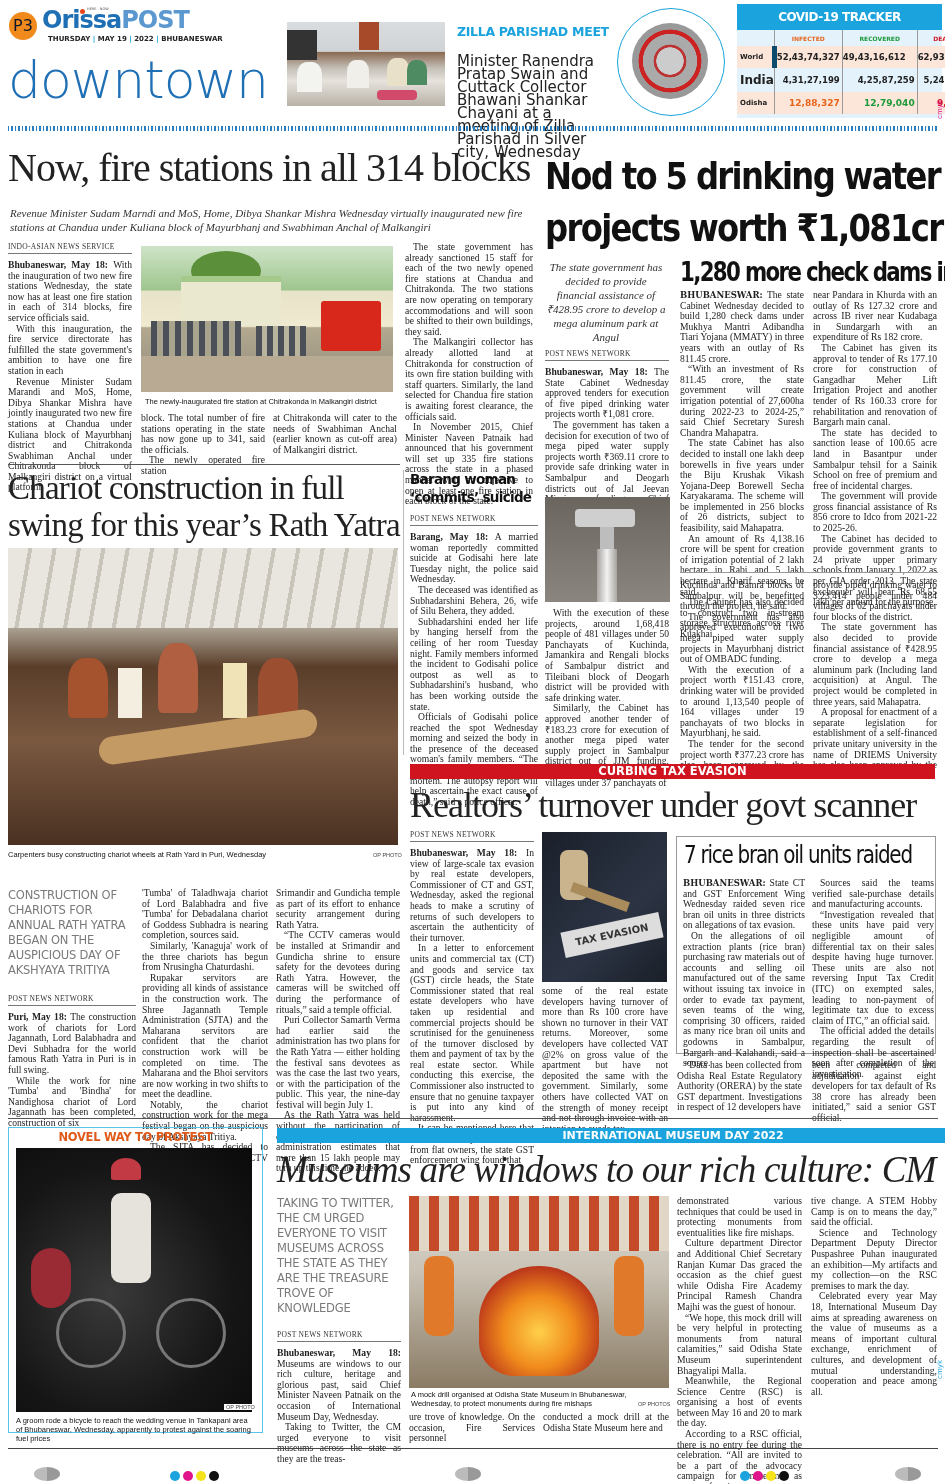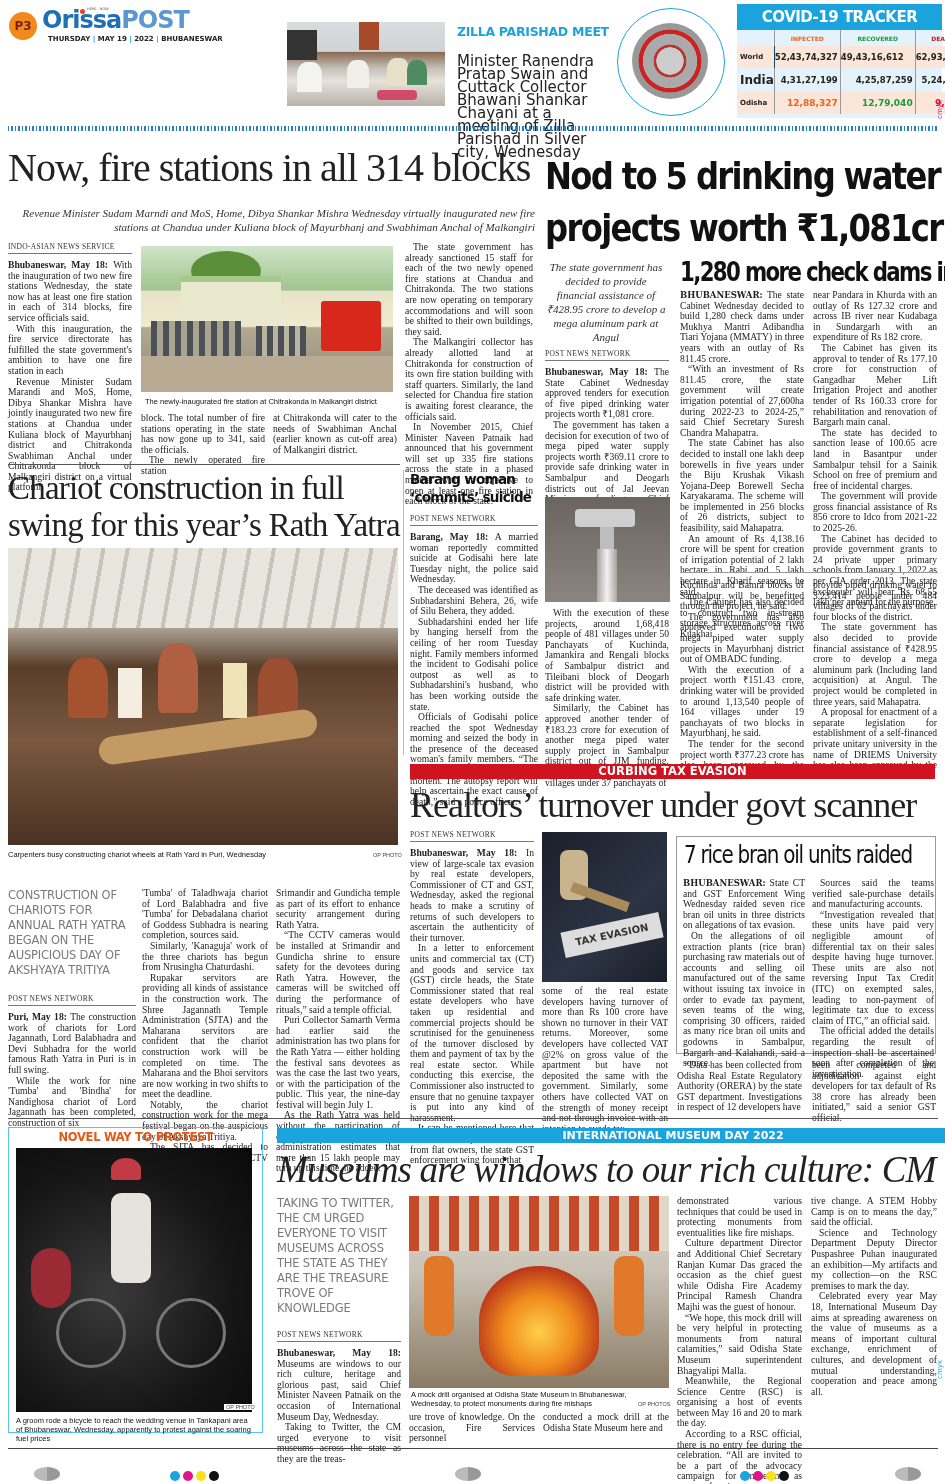--- a/index.html
+++ b/index.html
@@ -19,60 +19,61 @@
 .pull{font-family:"DejaVu Sans",sans-serif;font-weight:normal;color:#7a7a7a;text-transform:uppercase;letter-spacing:-.2px}
 .hd-serif{font-family:"Liberation Serif",serif;color:#222;letter-spacing:-1px}
 .hd-cond{font-family:"DejaVu Sans",sans-serif;font-weight:bold;color:#111;letter-spacing:-2px;transform-origin:left top}
 .rule-v{background:#bbb;width:1px}
 .covid td{font-family:"DejaVu Sans",sans-serif;font-weight:bold}
 </style>
 </head>
 <body>
 
 <div class="abs" style="left:0;top:0;width:280px;height:125px">
-  <div class="abs" style="left:9px;top:12px;width:28px;height:28px;border-radius:50%;background:#f08a1c;color:#7f1d1d;font-family:'DejaVu Sans',sans-serif;font-weight:bold;font-size:12px;line-height:28px;text-align:center">P3</div>
+  <div class="abs" style="left:9px;top:12px;width:28px;height:28px;border-radius:50%;background:#f08a1c;color:#0f172a;font-family:'DejaVu Sans',sans-serif;font-weight:normal;font-size:16px;line-height:28px;text-align:center">P3</div>
   <div class="abs" style="left:42px;top:6px;font-family:'DejaVu Sans',sans-serif;font-weight:bold;font-size:24px;letter-spacing:-1px;line-height:28px">
     <span style="color:#1f6fb5">Orissa</span><span style="color:#5a98cf">POST</span>
   </div>
   <div class="abs" style="left:80px;top:9px;width:5px;height:5px;border-radius:50%;background:#e8441b"></div>
   <div class="abs" style="left:87px;top:7px;font-family:'DejaVu Sans',sans-serif;font-size:3.5px;color:#555">HERE . NOW</div>
   <div class="abs" style="left:48px;top:35px;font-family:'DejaVu Sans',sans-serif;font-weight:bold;font-size:7px;color:#222;white-space:nowrap">
     <span>THURSDAY</span> <span style="color:#1aa3dc">|</span> <span>MAY 19</span> <span style="color:#1aa3dc">|</span> <span>2022</span> <span style="color:#1aa3dc">|</span> <span>BHUBANESWAR</span>
   </div>
+  <div class="abs" style="left:8px;top:50px;font-family:'DejaVu Sans',sans-serif;font-weight:200;font-size:52px;line-height:60px;color:#1f6fb5;letter-spacing:-1px">downtown</div>
 </div>
 
 <div class="abs photo" style="left:287px;top:22px;width:158px;height:84px;background:linear-gradient(180deg,#d9dde0 0,#cfd3d6 35%,#8a6a52 36%,#c4c0b8 55%,#e6e2dc 70%,#b8b2a8 100%)">
   <div class="abs" style="left:0;top:8px;width:30px;height:30px;background:#333"></div>
   <div class="abs" style="left:72px;top:0;width:20px;height:28px;background:#a64a2a"></div>
   <div class="abs" style="left:10px;top:40px;width:25px;height:30px;border-radius:40% 40% 0 0;background:#f3f3f0"></div>
   <div class="abs" style="left:60px;top:38px;width:22px;height:28px;border-radius:40% 40% 0 0;background:#f0efe9"></div>
   <div class="abs" style="left:100px;top:36px;width:22px;height:28px;border-radius:40% 40% 0 0;background:#e9e0c9"></div>
   <div class="abs" style="left:120px;top:38px;width:20px;height:25px;border-radius:40% 40% 0 0;background:#4e8a62"></div>
   <div class="abs" style="left:90px;top:68px;width:40px;height:10px;background:#d24a6a;border-radius:4px"></div>
 </div>
 <div class="abs" style="left:457px;top:24px;font-family:'DejaVu Sans',sans-serif;font-weight:bold;font-size:12.5px;color:#1aa3dc;letter-spacing:-.3px">ZILLA PARISHAD MEET</div>
 <div class="abs" style="left:457px;top:55px;width:160px;font-family:'DejaVu Sans',sans-serif;font-size:15px;line-height:13px;color:#222">Minister Ranendra Pratap Swain and Cuttack Collector Bhawani Shankar Chayani at a meeting of Zilla Parishad in Silver city, Wednesday</div>
 
 <div class="abs" style="left:612px;top:0;width:333px;height:125px">
   <div class="abs" style="left:5px;top:8px;width:108px;height:108px;border-radius:50%;border:1.5px solid #1aa3dc;background:radial-gradient(circle at 50% 50%,#bdbdbd 0,#9b9b9b 40%,#fff 41%)">
     <div class="abs" style="left:14px;top:14px;width:76px;height:76px;border-radius:50%;background:radial-gradient(circle,#ccc 0 25%,#b33 26% 30%,#aaa 31% 50%,#c22 51% 58%,#999 59% 75%,#b11 76% 100%)"></div>
   </div>
-  <div class="abs" style="left:125px;top:4px;width:205px;height:26px;background:#1aa3dc;color:#fff;font-family:'DejaVu Sans',sans-serif;font-weight:bold;font-size:15px;line-height:26px;text-align:center;letter-spacing:-.5px">COVID-19 TRACKER</div>
+  <div class="abs" style="left:125px;top:4px;width:205px;height:26px;background:#1aa3dc;color:#fff;font-family:'DejaVu Sans',sans-serif;font-weight:bold;font-size:12px;line-height:26px;text-align:center;letter-spacing:-.5px">COVID-19 TRACKER</div>
   <div class="abs" style="left:125px;top:30px;width:205px;height:88px;background:#e3f2fb"></div>
   <table class="abs covid" style="left:125px;top:30px;width:205px;border-collapse:collapse;font-size:8px">
     <tbody>
         <tr style="height:16px">
       <td style="width:38px"></td>
       <td style="text-align:center;color:#e8641b;font-size:6px;border-left:1px solid #999">INFECTED</td>
       <td style="text-align:center;color:#1d9a3a;font-size:6px;border-left:1px solid #999">RECOVERED</td>
       <td style="text-align:center;color:#d0141f;font-size:6px;border-left:1px solid #999">DEAD</td>
     </tr>
     <tr style="height:22px;background:#fbe6d9">
       <td style="font-size:7px;padding-left:3px">World</td>
-      <td style="text-align:right;padding-right:2px;border-left:1px solid #0c4a6e;font-size:8.5px">52,43,74,327</td>
+      <td style="text-align:right;padding-right:2px;border-left:5px solid #0c4a6e;font-size:8.5px">52,43,74,327</td>
       <td style="text-align:right;padding-right:11px;border-left:1px solid #999;font-size:8.5px">49,43,16,612</td>
       <td style="text-align:right;padding-right:2px;border-left:1px solid #999;font-size:8.5px">62,93,401</td>
     </tr>
     <tr style="height:24px">
       <td style="font-size:12px;padding-left:3px">India</td>
       <td style="text-align:right;padding-right:2px;border-left:1px solid #999;font-size:8.5px">4,31,27,199</td>
       <td style="text-align:right;padding-right:2px;border-left:1px solid #999;font-size:8.5px">4,25,87,259</td>
       <td style="text-align:right;padding-right:2px;border-left:1px solid #999;font-size:8.5px">5,24,293</td>
     </tr>
     <tr style="height:22px;background:#fbe6d9">
@@ -81,21 +82,21 @@
       <td style="text-align:right;padding-right:2px;border-left:1px solid #999;font-size:9px;color:#1d9a3a">12,79,040</td>
       <td style="text-align:right;padding-right:2px;border-left:1px solid #999;font-size:9px;color:#d0141f">9,126</td>
     </tr>
   </tbody>
     </table>
 </div>
 
 <div class="abs dotline" style="left:8px;top:126px;width:930px"></div>
 
 <div class="abs hd-serif" style="left:8px;top:146px;font-size:40px;line-height:44px;white-space:nowrap">Now, fire stations in all 314 blocks</div>
-<div class="abs" style="left:10px;top:206px;width:525px;font-family:'Liberation Serif',serif;font-style:italic;font-size:11px;line-height:14px;text-align:right;color:#333">Revenue Minister Sudam Marndi and MoS, Home, Dibya Shankar Mishra Wednesday virtually inaugurated new fire stations at Chandua under Kuliana block of Mayurbhanj and Swabhiman Anchal of Malkangiri</div>
+<div class="abs" style="left:10px;top:206px;width:525px;font-family:'Liberation Serif',serif;font-style:italic;font-size:11px;line-height:14px;text-align:left;color:#333">Revenue Minister Sudam Marndi and MoS, Home, Dibya Shankar Mishra Wednesday virtually inaugurated new fire stations at Chandua under Kuliana block of Mayurbhanj and Swabhiman Anchal of Malkangiri</div>
 
 <div class="abs" style="left:8px;top:242px;width:124px">
   <div class="byline">INDO-ASIAN NEWS SERVICE</div>
   <div class="body-text">
     <p class="first"><b>Bhubaneswar, May 18:</b> <span>With the inauguration of two new fire stations Wednesday, the state now has at least one fire station in each of 314 blocks, fire service officials said.</span></p>
     <p>With this inauguration, the fire service directorate has fulfilled the state government's ambition to have one fire station in each</p>
     <p>Revenue Minister Sudam Marandi and MoS, Home, Dibya Shankar Mishra have jointly inaugurated two new fire stations at Chandua under Kuliana block of Mayurbhanj district and Chitrakonda Swabhiman Anchal under Chitrakonda block of Malkangiri district on a virtual platform.</p>
   </div>
 </div>
 <div class="abs photo" style="left:141px;top:246px;width:252px;height:146px;background:linear-gradient(180deg,#cfe4c8 0,#9fc58e 30%,#e7e3c8 31%,#f0ead0 55%,#b3a98f 56%,#8f8a7c 100%)">

